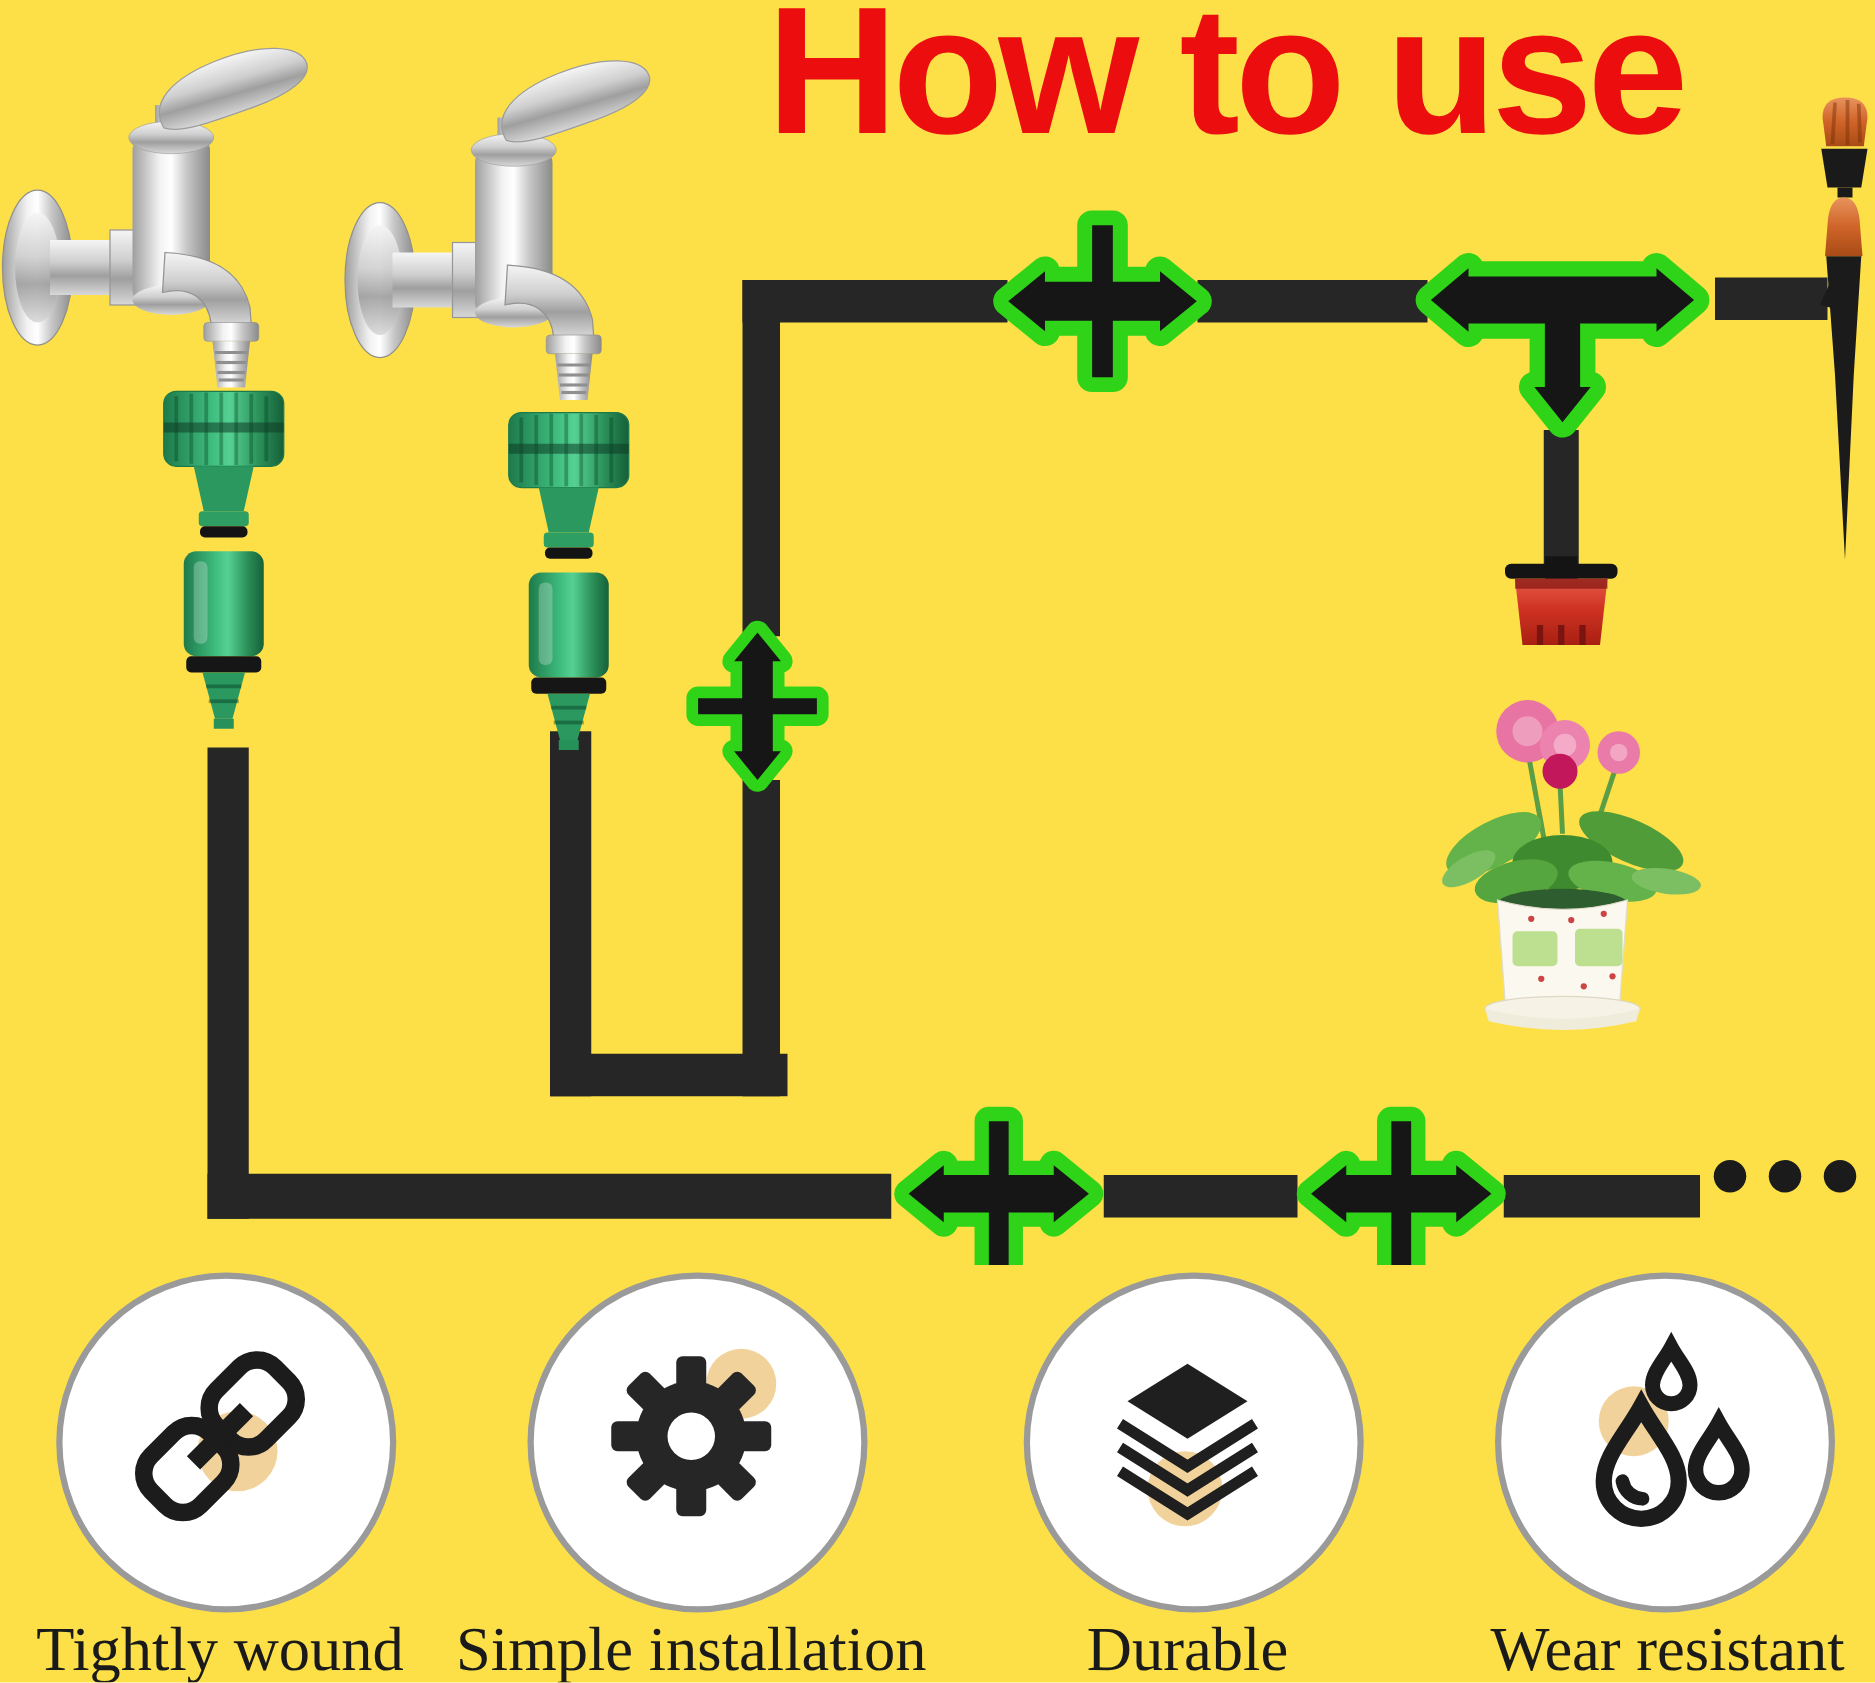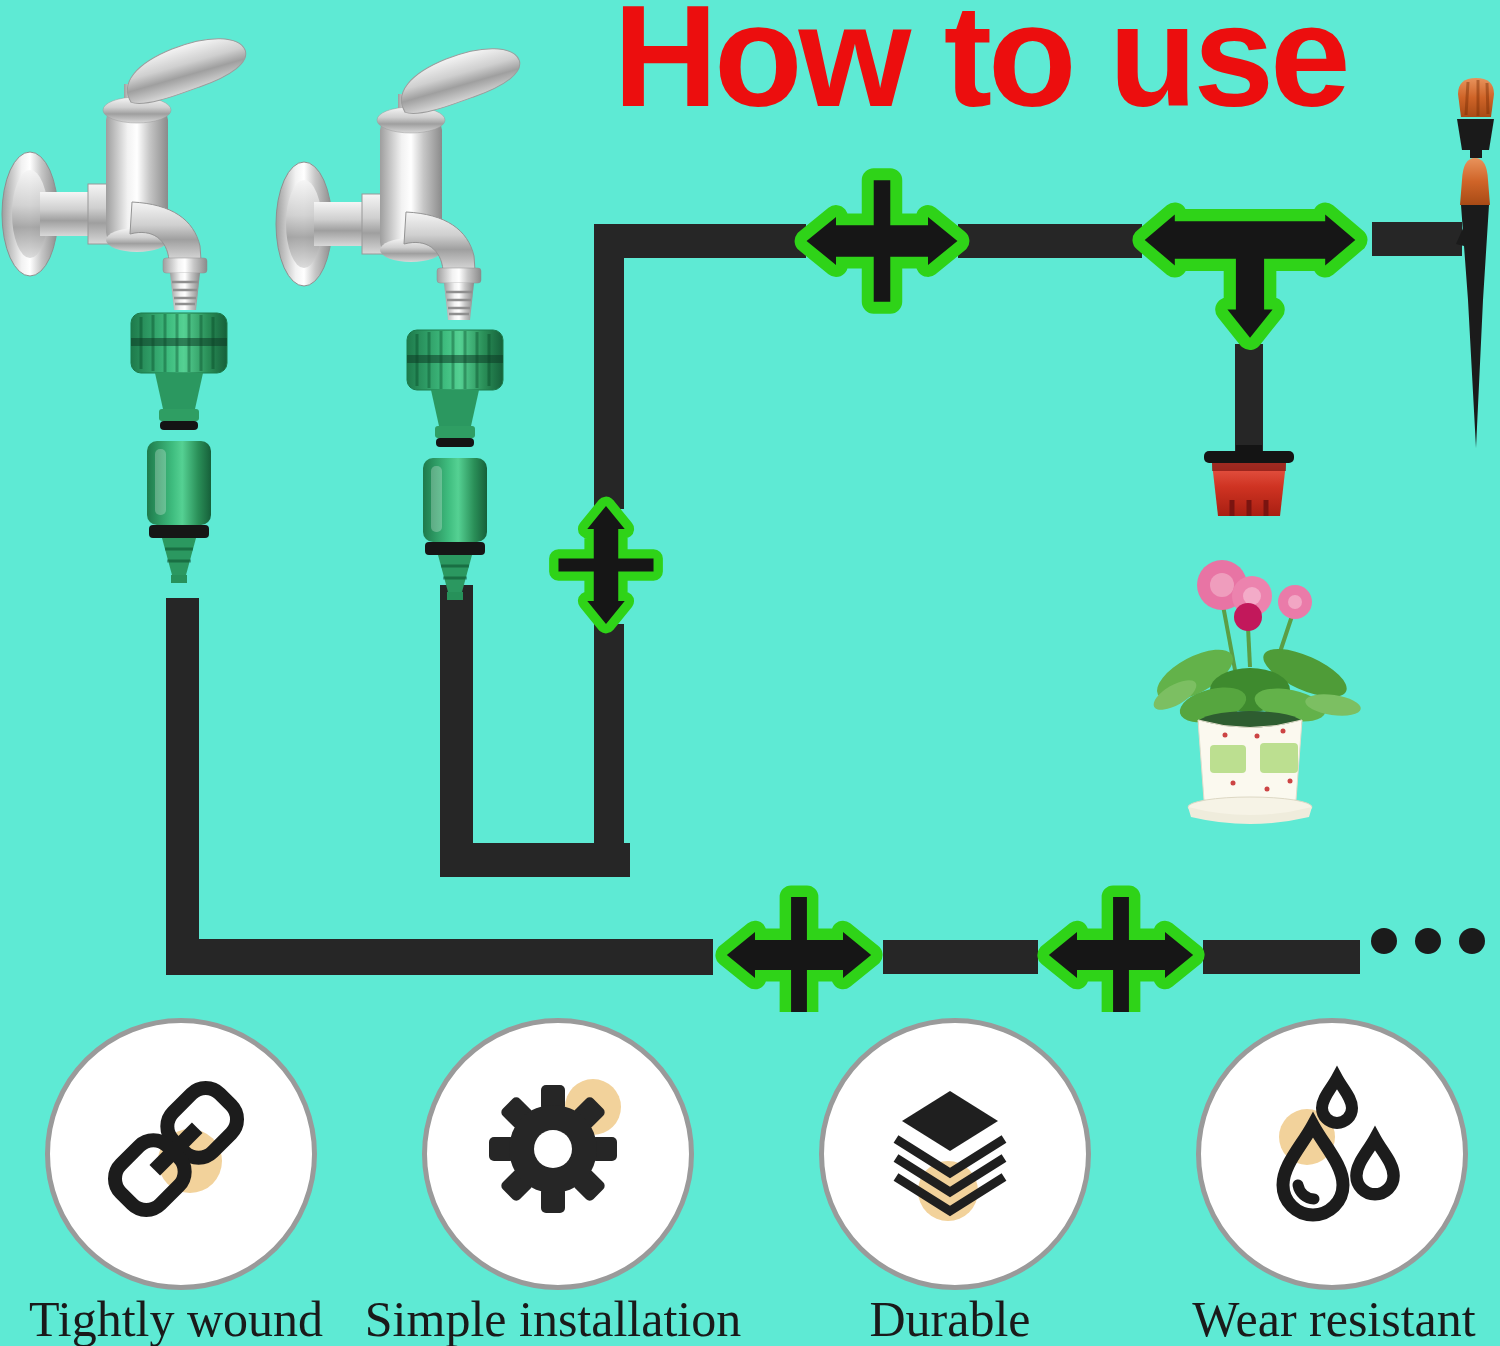--- a/index.html
+++ b/index.html
@@ -1,16 +1,16 @@
 <!DOCTYPE html>
 <html><head>
 <meta charset="utf-8">
 <style>
   html,body{margin:0;padding:0;background:#ffffff;}
-  .canvas{position:relative;width:1500px;height:1346px;background:#5eead4;overflow:hidden;
+  .canvas{position:relative;width:1500px;height:1346px;background:#fde047;overflow:hidden;
           font-family:"Liberation Sans",sans-serif;}
   .title{position:absolute;left:600px;top:-16px;width:760px;text-align:center;
          font-size:145px;font-weight:700;letter-spacing:-4px;color:#ec0e0e;line-height:1;
          font-family:"Liberation Sans",sans-serif;}
   .diagram{position:absolute;left:0;top:0;}
   .glow{fill:#2fd318;stroke:#2fd318;stroke-width:26;stroke-linejoin:round;stroke-linecap:round;}
   .ink{fill:#161616;}
   .tube{fill:#262626;}
   .feature{position:absolute;}
   .feature-circle{position:absolute;width:262px;height:262px;border:5px solid #9a9a9a;

